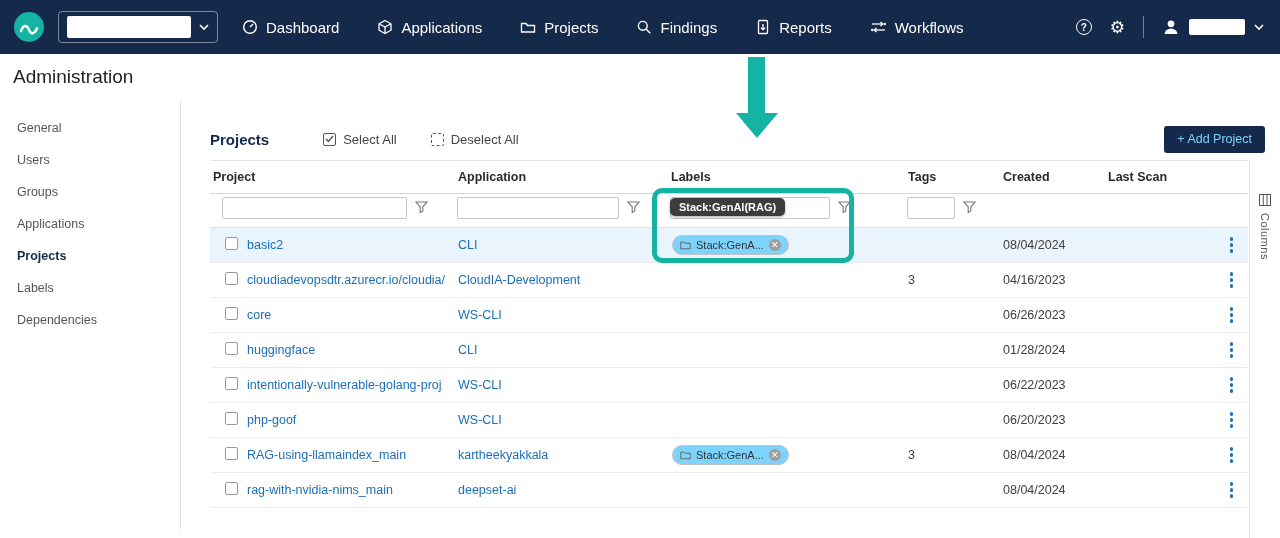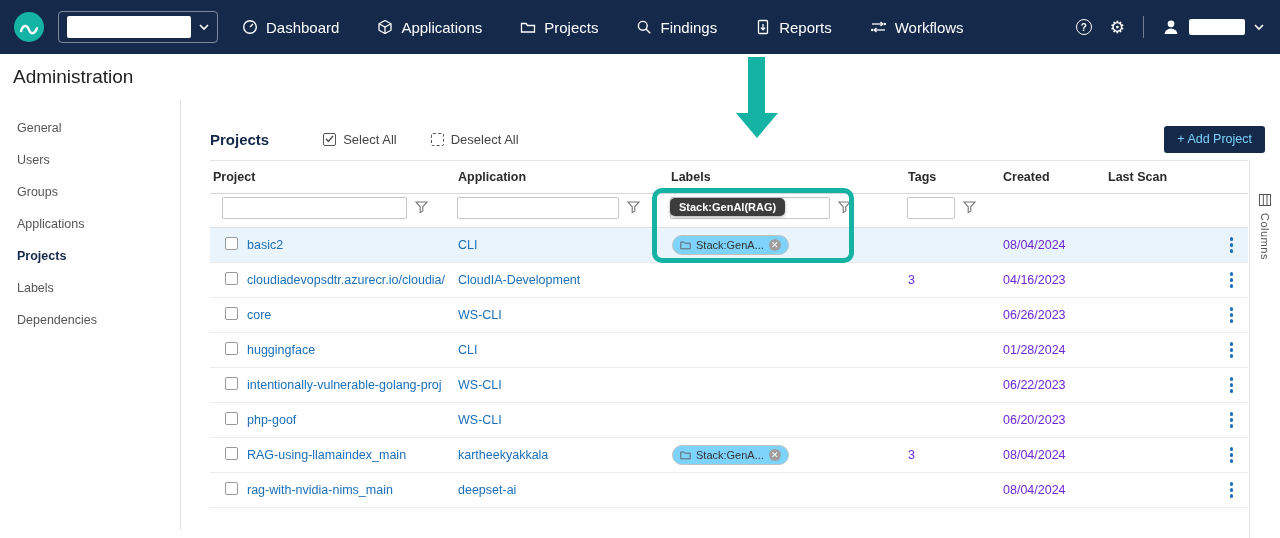--- a/index.html
+++ b/index.html
@@ -54,21 +54,21 @@
   .trow { display:grid; grid-template-columns:34px 211px 213px 237px 95px 105px 110px 33px;
           align-items:center; height:35px; border-bottom:1px solid #ececec; font-size:12.5px; }
   .trow.header { height:34px; border-top:1px solid #e4e4e4; border-bottom:1px solid #d6d6d6;
                  font-weight:bold; color:#2b2b2b; }
   .trow.filterrow { height:34px; border-bottom:1px solid #e0e0e0; }
   .trow.hl { background:#E9F4FC; }
   .span2 { grid-column:1/3; padding-left:17px; }
   .hcell { padding-left:3px; cursor:pointer; white-space:nowrap; }
   .cell { padding-left:3px; white-space:nowrap; overflow:hidden; text-overflow:ellipsis; }
   .link { color:#1B6FB8; cursor:pointer; }
-  .plain { color:#6d28d9; }
+  .plain { color:#404040; }
   .cb { width:13px; height:13px; border:1px solid #9a9a9a; border-radius:2px; background:#fff;
         margin-left:15px; cursor:pointer; display:inline-block; }
   .fwrap { display:flex; align-items:center; gap:8px; }
   .fwrap.span2 { grid-column:1/3; padding-left:12px; }
   .fwrap.incell { padding-left:2px; }
   .f-input { height:22px; border:1px solid #c6c6c6; border-radius:2px; background:#fff;
              font-size:12px; padding:0 5px; font-family:inherit; }
   .w185{width:185px} .w162{width:162px} .w160{width:160px} .w48{width:48px}
   .funnel { background:none; border:none; cursor:pointer; padding:0; display:flex; }
   .labels-fcell { position:relative; }

